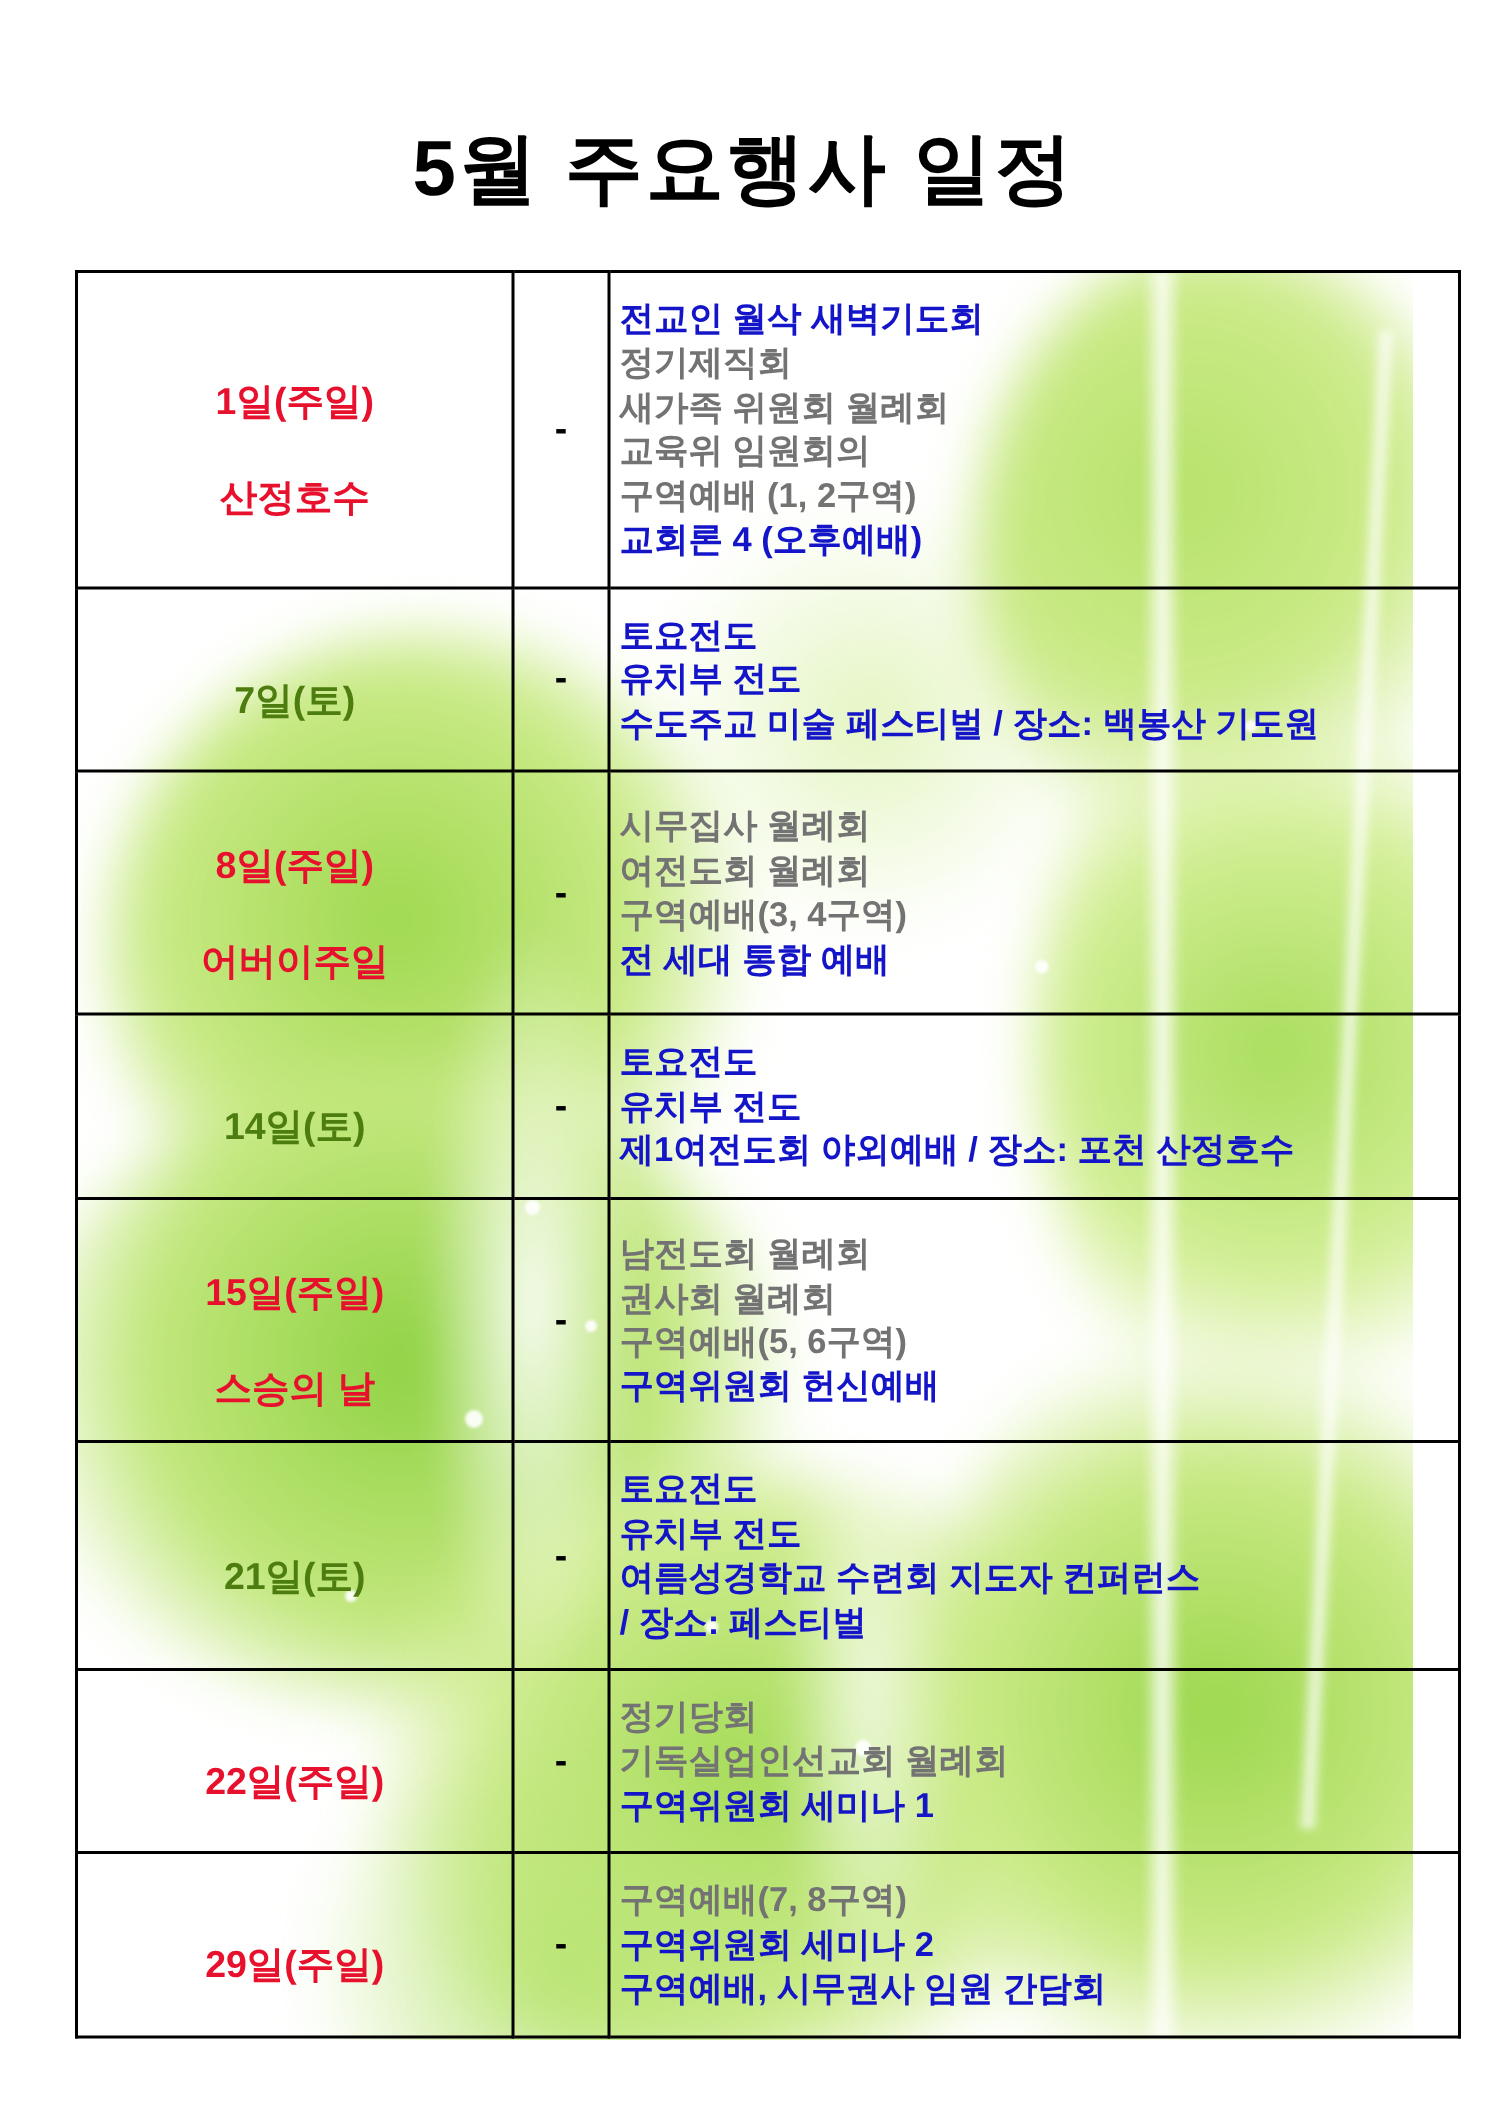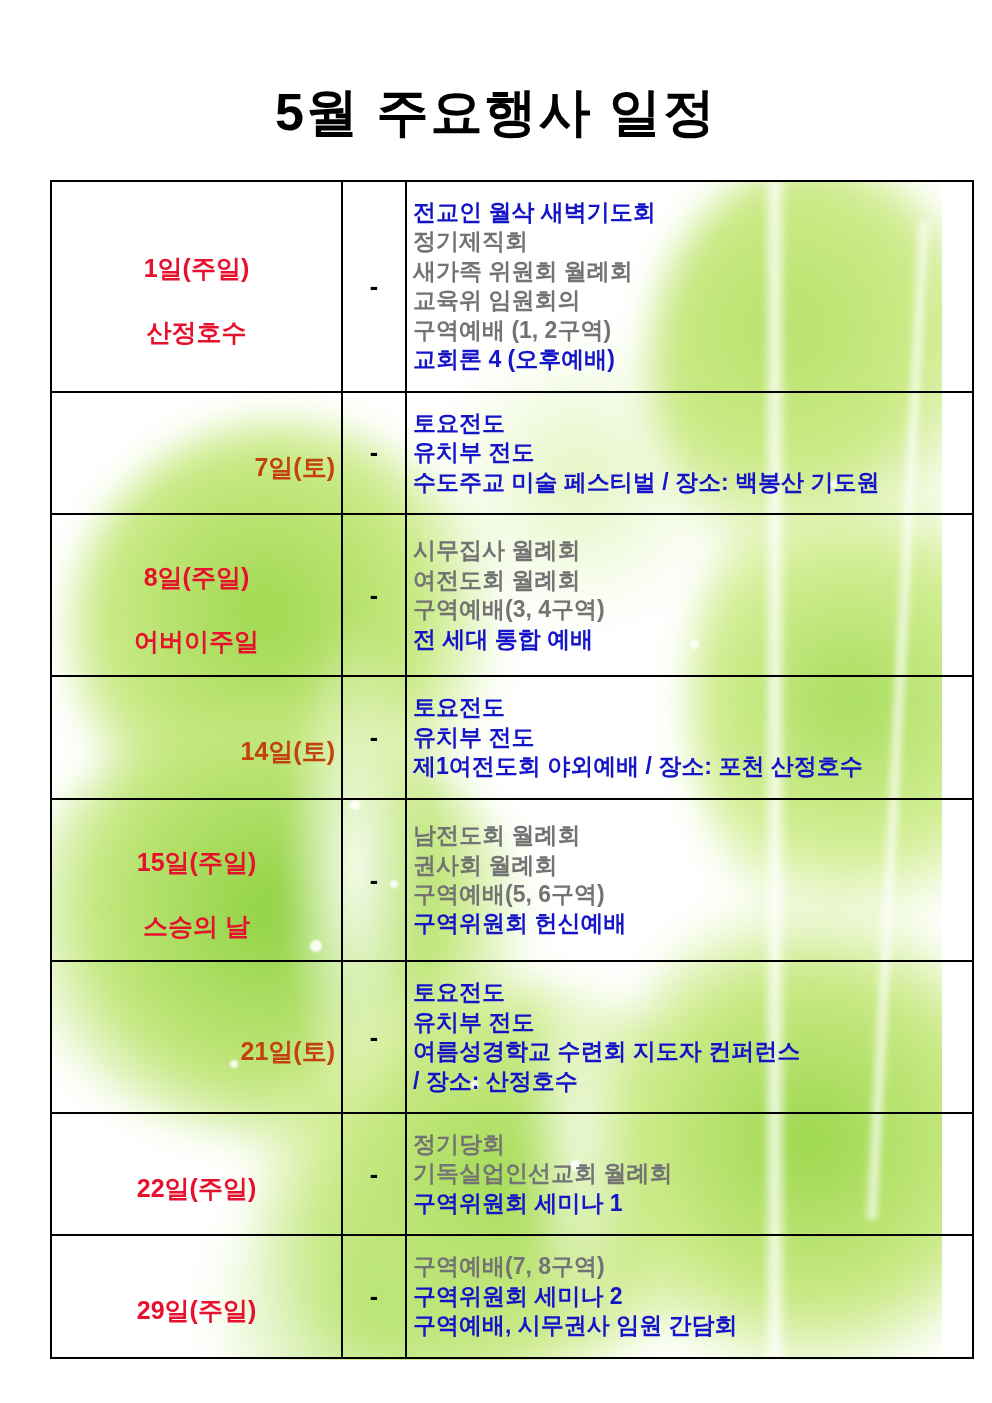--- a/index.html
+++ b/index.html
@@ -105,21 +105,21 @@
   td.col-events {
     width: 553px;
     text-align: left;
     font-size: 23px;
     font-weight: bold;
     line-height: 1.28;
     padding-left: 12px;
   }
   .date-line { display: block; margin-top: 28px; }
   .date-red { color: #e8112d; }
-  .date-black { color: #c2410c; text-align: right; }
+  .date-black { color: #4d7c0f; }
   .ev { display: block; white-space: nowrap; }
   .ev-blue { color: #1414c8; }
   .ev-black { color: #737373; }
 </style>
 </head>
 <body>
 
 <div class="bg-art">
   <div class="blob b1"></div>
   <div class="blob b2"></div>
@@ -213,21 +213,21 @@
         </tr>
         <tr>
           <td class="col-date">
             <span class="date-line date-black">21일(토)</span>
           </td>
           <td class="col-dash">-</td>
           <td class="col-events">
             <span class="ev ev-blue">토요전도</span>
             <span class="ev ev-blue">유치부 전도</span>
             <span class="ev ev-blue">여름성경학교 수련회 지도자 컨퍼런스</span>
-            <span class="ev ev-blue">/ 장소: 산정호수</span>
+            <span class="ev ev-blue">/ 장소: 페스티벌</span>
           </td>
         </tr>
         <tr>
           <td class="col-date">
             <span class="date-line date-red">22일(주일)</span>
           </td>
           <td class="col-dash">-</td>
           <td class="col-events">
             <span class="ev ev-black">정기당회</span>
             <span class="ev ev-black">기독실업인선교회 월례회</span>

